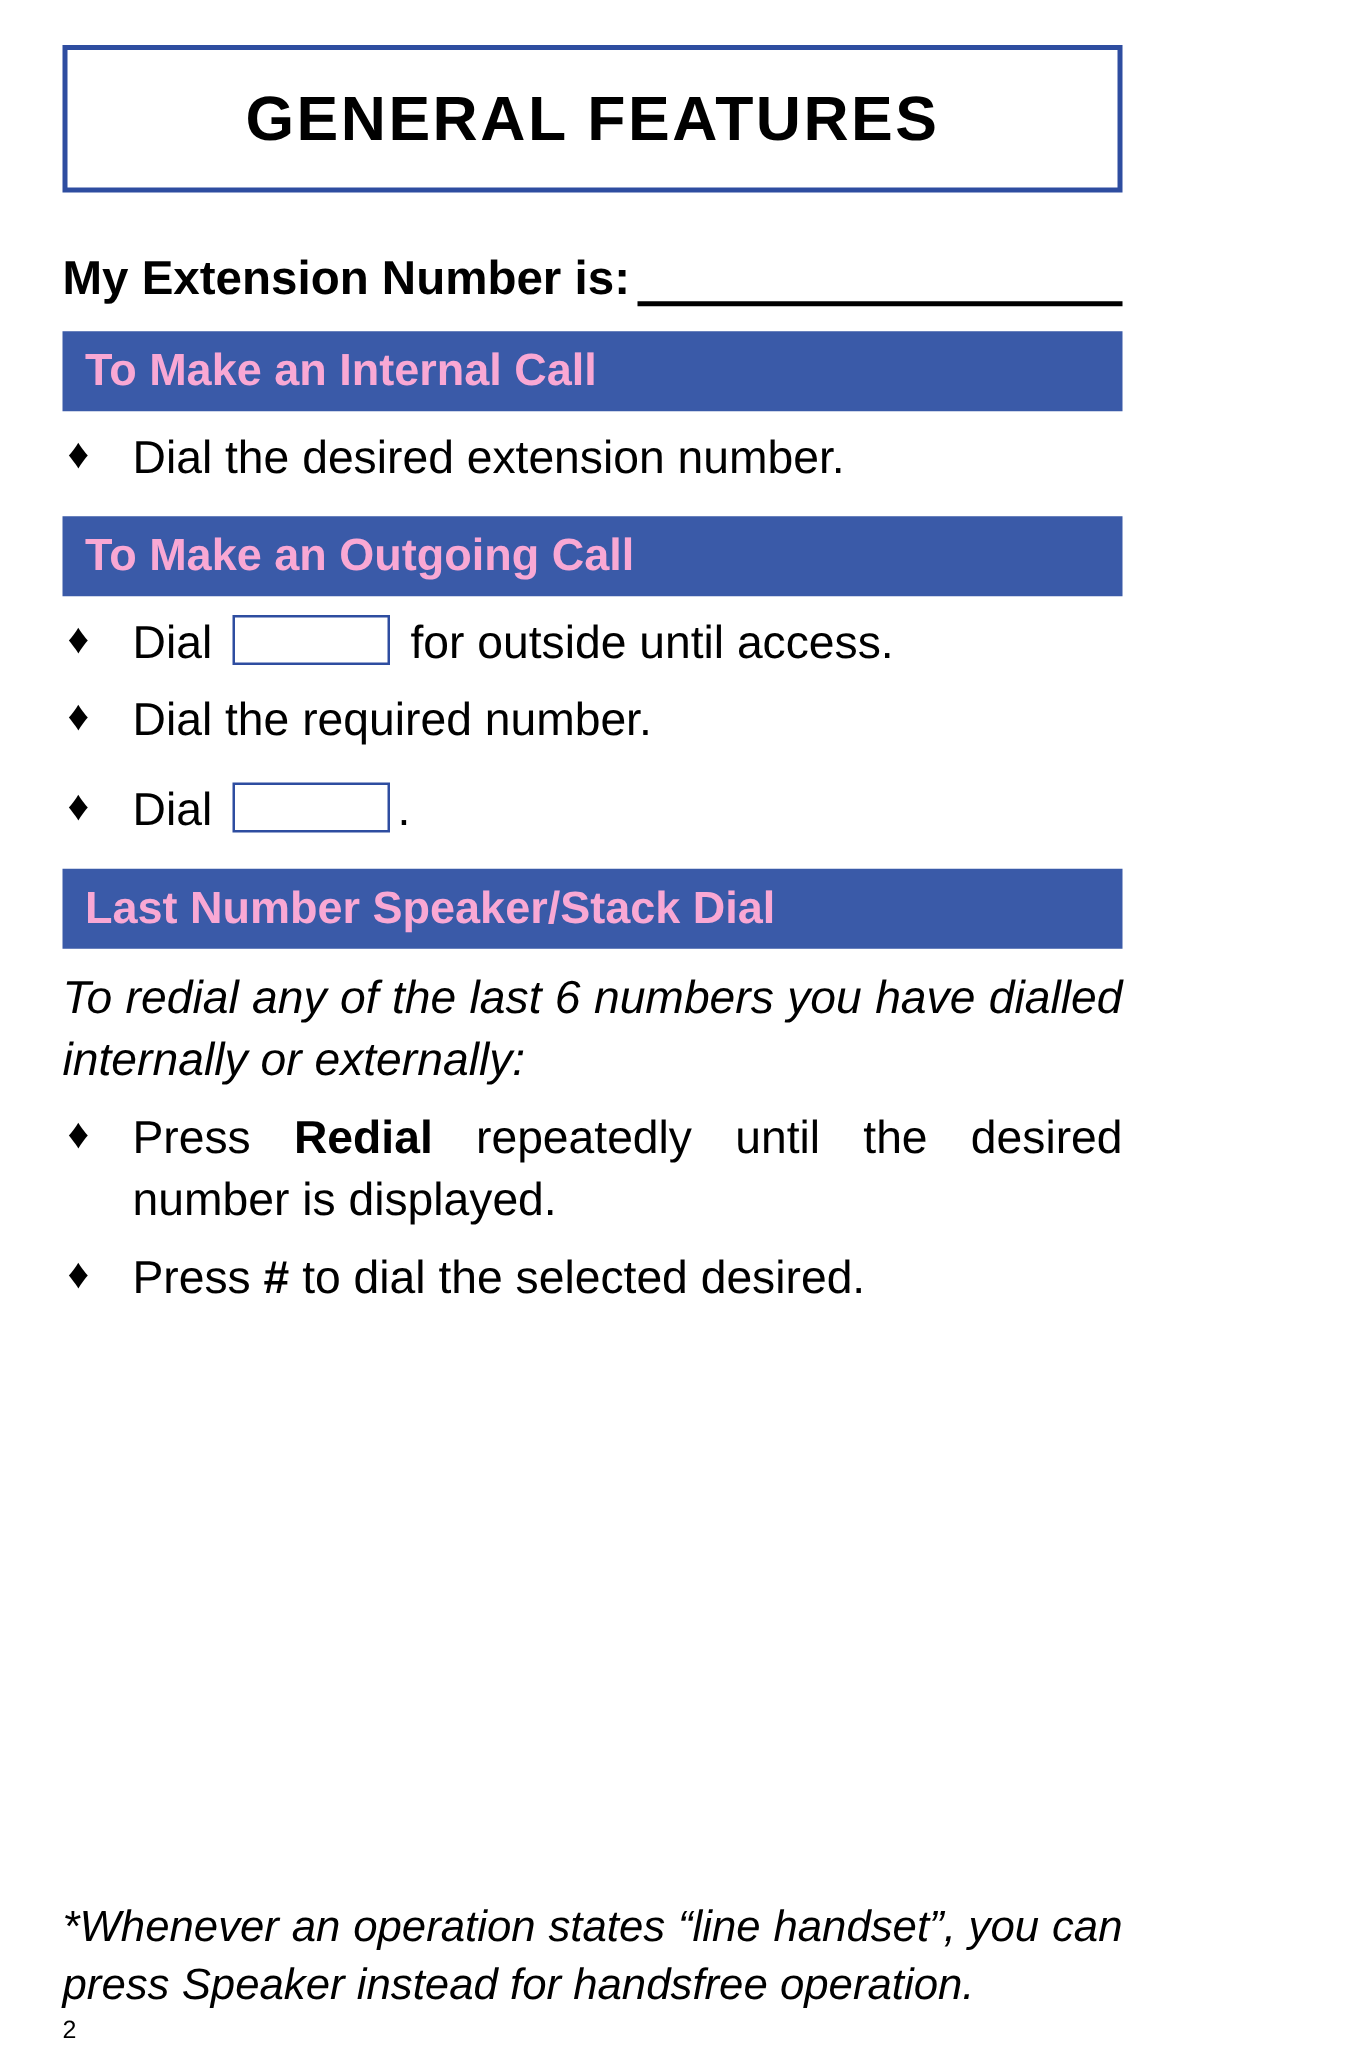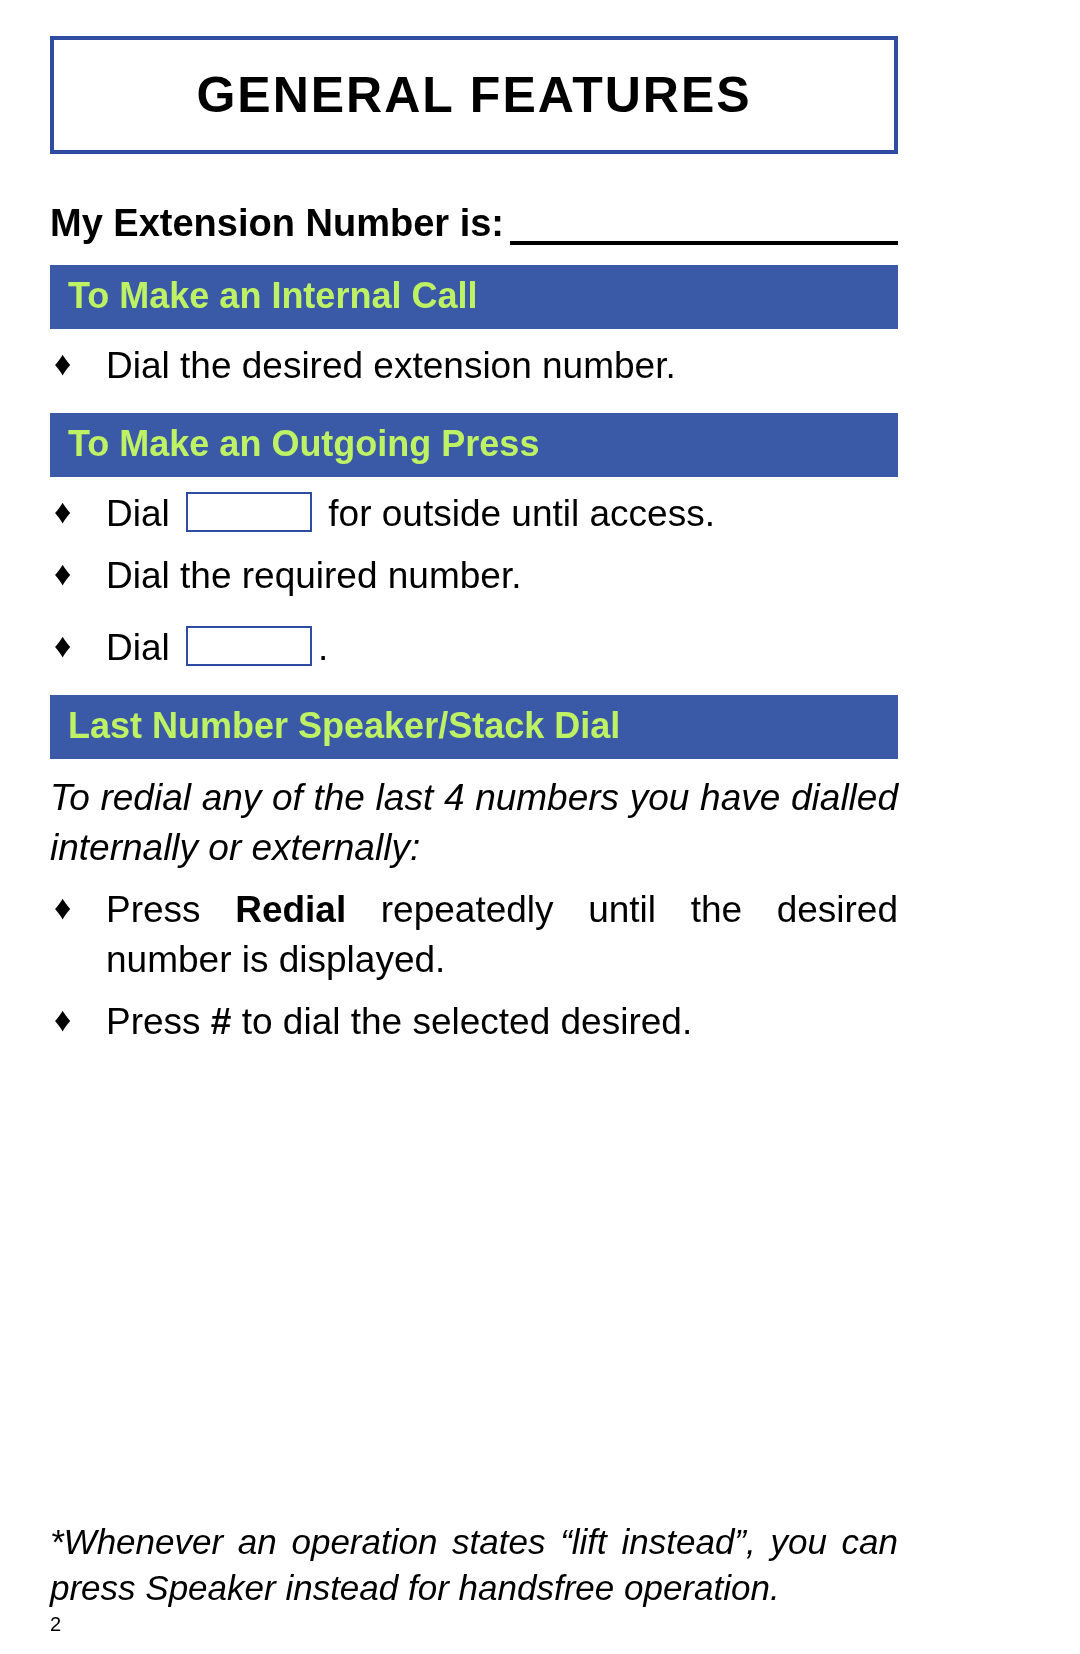--- a/index.html
+++ b/index.html
@@ -39,21 +39,21 @@
     font-weight: 900;
     margin-right: 6px;
   }
   .ext-line {
     flex: 1;
     border-bottom: 4px solid #000;
     height: 32px;
   }
   .section-bar {
     background: #3a5aa8;
-    color: #bef264;
+    color: #f9a8d4;
     font-size: 36px;
     font-weight: 700;
     padding: 10px 18px 12px 18px;
     margin-top: 20px;
   }
   .bullet-row {
     display: flex;
     align-items: flex-start;
     font-size: 37px;
     line-height: 1.35;
@@ -122,21 +122,21 @@
 
   <div class="section-block">
     <div class="section-bar">To Make an Internal Call</div>
     <div class="bullet-row">
       <div class="bullet">♦</div>
       <div class="bullet-body">Dial the desired extension number.</div>
     </div>
   </div>
 
   <div class="section-block">
-    <div class="section-bar">To Make an Outgoing Press</div>
+    <div class="section-bar">To Make an Outgoing Call</div>
     <div class="bullet-row">
       <div class="bullet">♦</div>
       <div class="bullet-body">
         <span>Dial</span>
         <span class="blank-box"></span>
         <span>for outside until access.</span>
       </div>
     </div>
     <div class="bullet-row">
       <div class="bullet">♦</div>
@@ -149,31 +149,31 @@
       <div class="bullet">♦</div>
       <div class="bullet-body">
         <span>Dial</span>
         <span class="blank-box"></span><span>.</span>
       </div>
     </div>
   </div>
 
   <div class="section-block">
     <div class="section-bar">Last Number Speaker/Stack Dial</div>
-    <div class="italic-lead">To redial any of the last 4 numbers you have dialled internally or externally:</div>
+    <div class="italic-lead">To redial any of the last 6 numbers you have dialled internally or externally:</div>
     <div class="bullet-row">
       <div class="bullet">♦</div>
       <div class="bullet-body">
         <span>Press </span><span class="bold">Redial</span><span> repeatedly until the desired number is displayed.</span>
       </div>
     </div>
     <div class="bullet-row">
       <div class="bullet">♦</div>
       <div class="bullet-body">
         <span>Press </span><span class="bold">#</span><span> to dial the selected desired.</span>
       </div>
     </div>
   </div>
 
-  <div class="footnote">*Whenever an operation states “lift instead”, you can press Speaker instead for handsfree operation.</div>
+  <div class="footnote">*Whenever an operation states “line handset”, you can press Speaker instead for handsfree operation.</div>
   <div class="page-number">2</div>
 
 </div>
 
 </body></html>

